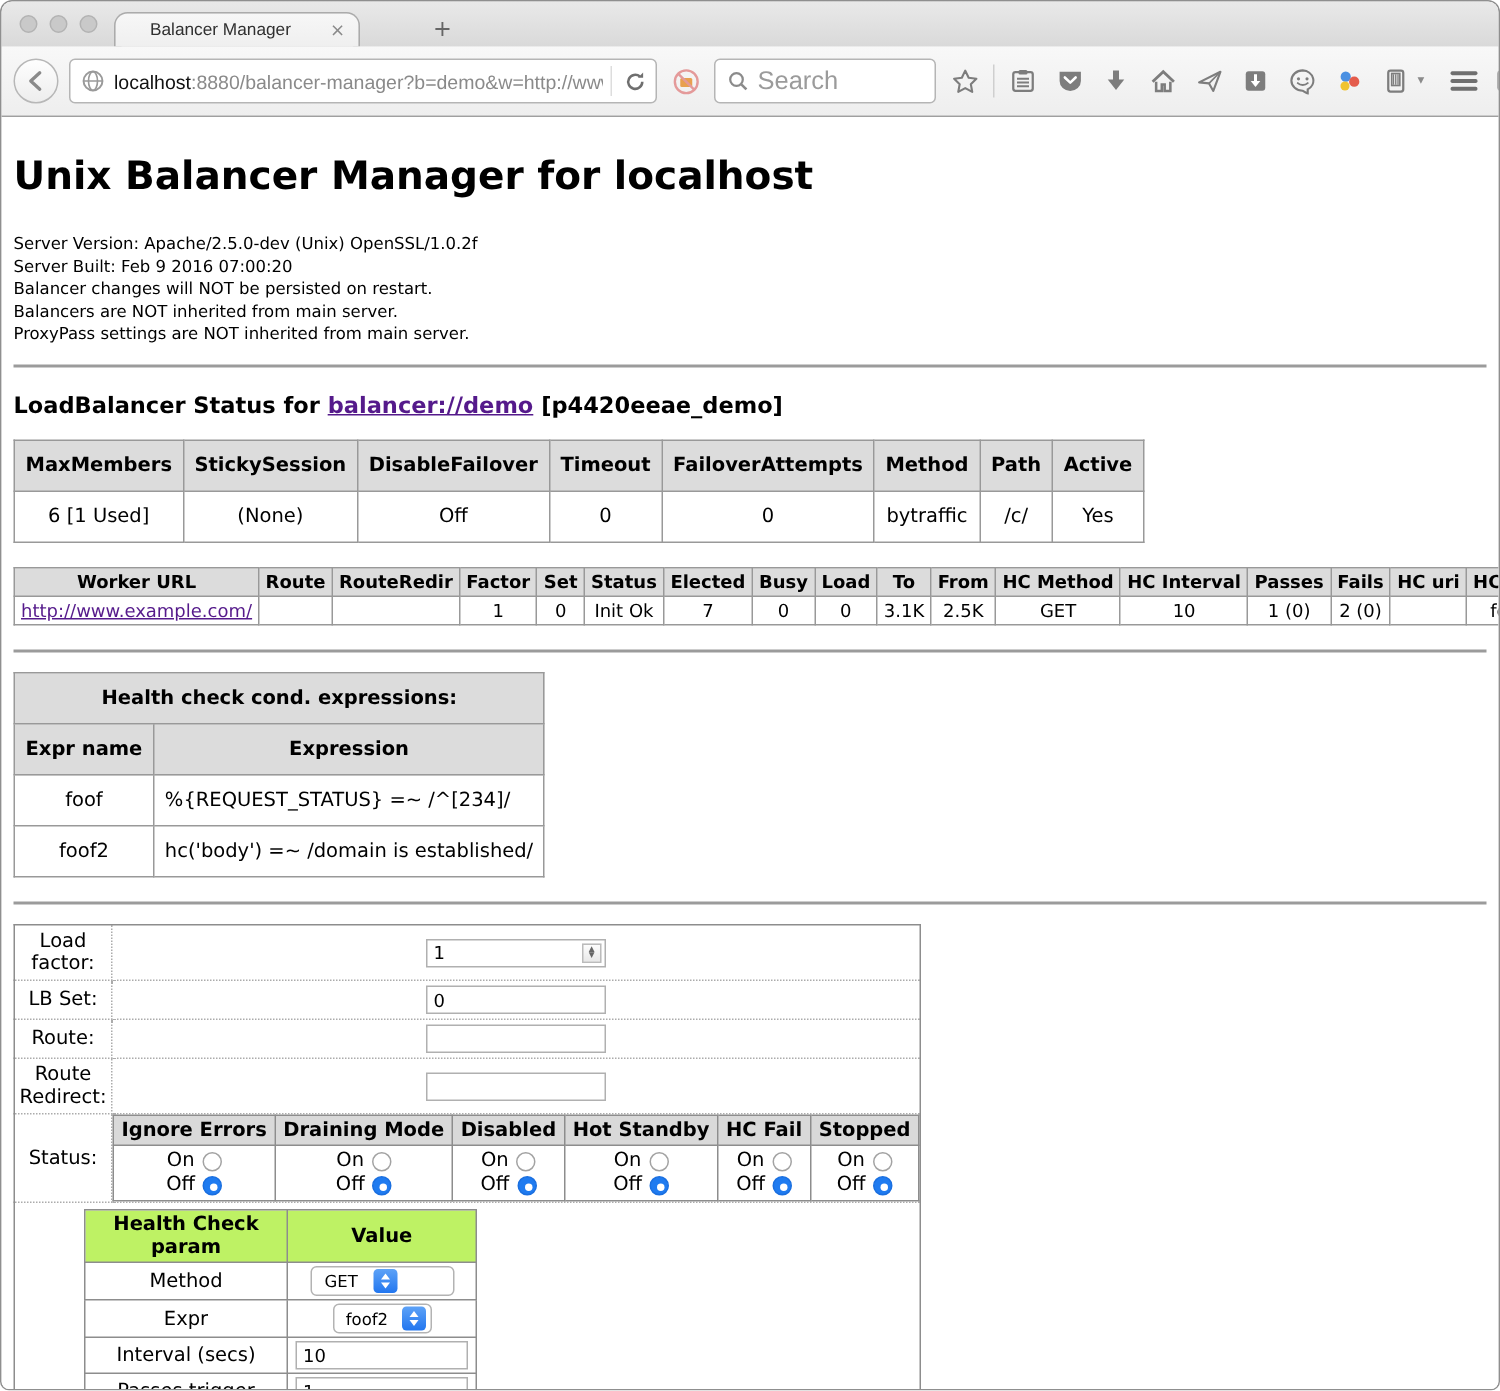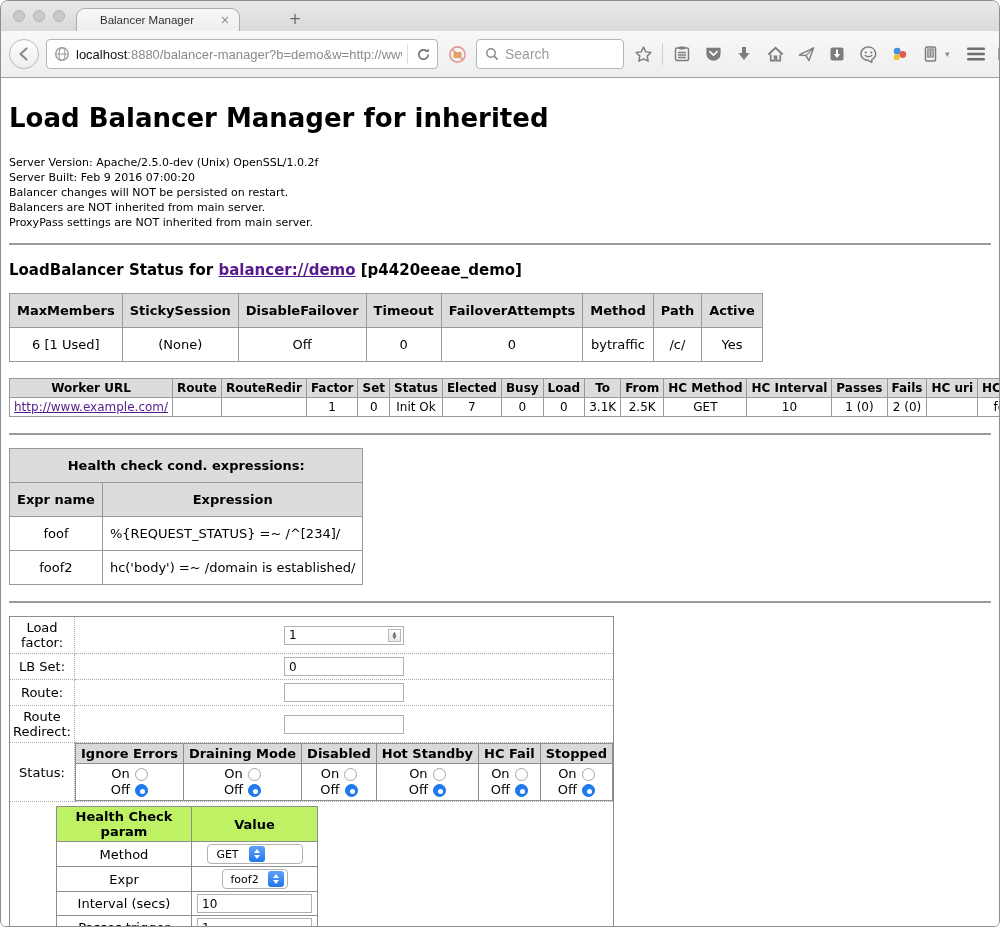--- a/index.html
+++ b/index.html
@@ -24,21 +24,21 @@
   .backbtn { width:30px; height:30px; border-radius:50%; background:linear-gradient(#fefefe,#ededed);
              border:1px solid #b7b7b7; display:flex; align-items:center; justify-content:center; flex:0 0 auto; }
   .urlbar { width:392px; height:30px; background:#fff; border:1px solid #b5b5b5; border-radius:4px;
             display:flex; align-items:center; padding:0 4px 0 6px; gap:5px; flex:0 0 auto; overflow:hidden; }
   .urltext { flex:1; font-size:13px; white-space:nowrap; overflow:hidden; font-family:"Liberation Sans",sans-serif; }
   .urlhost { color:#111; }
   .urlrest { color:#8a8a8a; }
   .urldiv { width:1px; height:20px; background:#ddd; flex:0 0 auto; }
   .searchbar { width:148px; height:30px; background:#fff; border:1px solid #b5b5b5; border-radius:4px;
                display:flex; align-items:center; padding:0 8px; gap:6px; flex:0 0 auto; }
-  .searchph { color:#9b9b9b; font-size:14px; font-family:"Liberation Sans",sans-serif; }
+  .searchph { color:#9b9b9b; font-size:17px; font-family:"Liberation Sans",sans-serif; }
   .ticon { display:flex; align-items:center; justify-content:center; width:24px; height:28px; flex:0 0 auto; }
   .tooldiv { width:1px; height:22px; background:#cfcfcf; flex:0 0 auto; }
   .caret { font-size:9px; color:#8b8b8b; margin-left:-4px; }
   .sp { flex:1; }
 
   
   .content { flex:1; background:#fff; padding:25px 8px 0 8px; color:#000; overflow:hidden; }
   h1.pagetitle { font-size:26px; font-weight:bold; letter-spacing:0; margin-bottom:22px; }
   .infolines div { font-size:11px; line-height:15px; }
   hr.rule { border:none; height:2px; background:#9b9b9b; margin:13px 0; }
@@ -239,21 +239,21 @@
         <rect x="12.6" y="4.8" width="3.2" height="2.4" fill="#7d7d7d"></rect>
         <rect x="4.2" y="8.2" width="3.2" height="2.4" fill="#7d7d7d"></rect>
         <rect x="8.4" y="8.2" width="3.2" height="2.4" fill="#7d7d7d"></rect>
         <path d="M13 9 l5 4 -2.4 .3 1.3 2.6 -1.6 .8 -1.3 -2.6 -1.7 1.7 Z" fill="#5a5a5a" stroke="#fff" stroke-width="0.7"></path>
       </svg>
     </span>
   </div>
 
   <div class="content">
 
-    <h1 class="pagetitle">Load Balancer Manager for inherited</h1>
+    <h1 class="pagetitle">Unix Balancer Manager for localhost</h1>
 
     <div class="infolines">
       <div>Server Version: Apache/2.5.0-dev (Unix) OpenSSL/1.0.2f</div>
       <div>Server Built: Feb 9 2016 07:00:20</div>
       <div>Balancer changes will NOT be persisted on restart.</div>
       <div>Balancers are NOT inherited from main server.</div>
       <div>ProxyPass settings are NOT inherited from main server.</div>
     </div>
 
     <hr class="rule">

